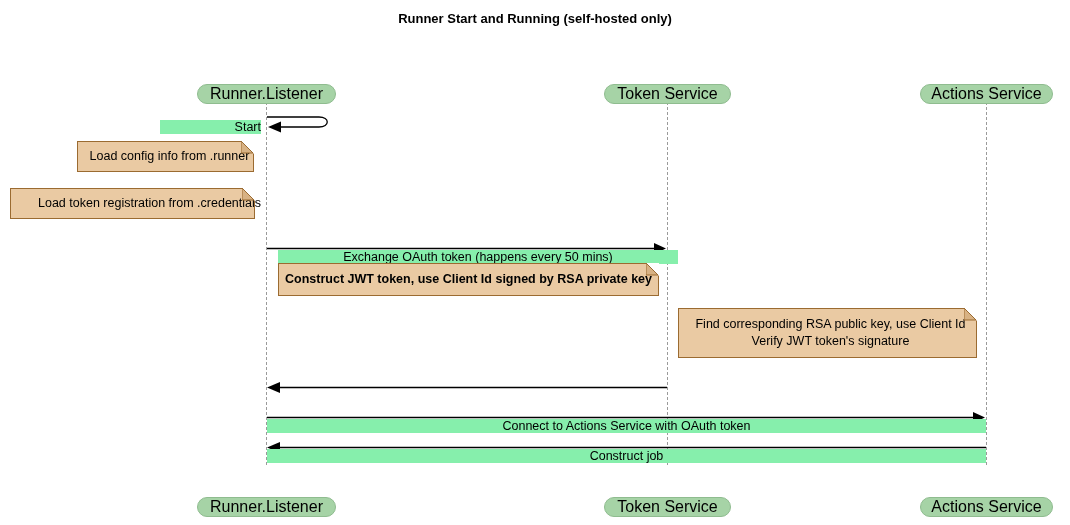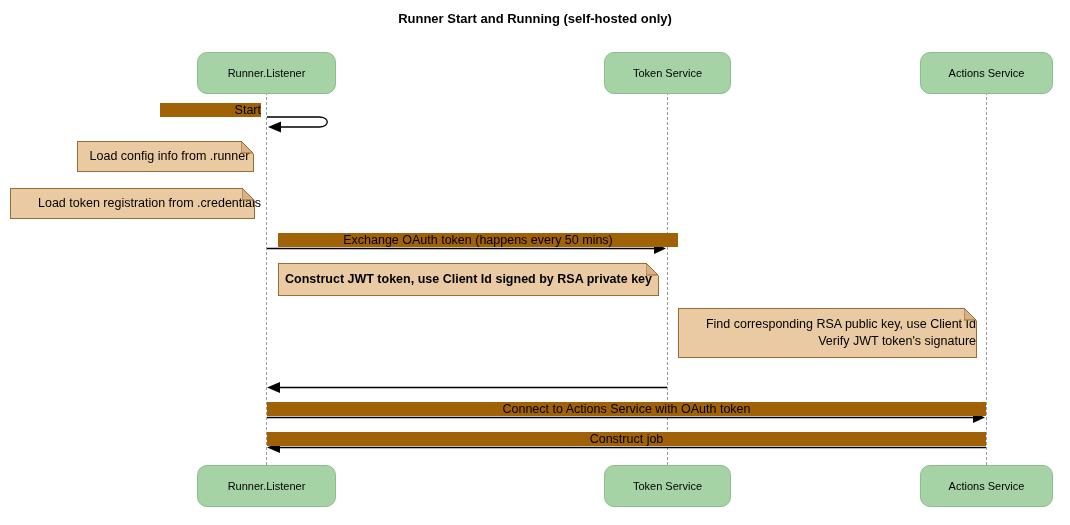--- a/index.html
+++ b/index.html
@@ -8,38 +8,39 @@
     font-family:"Liberation Sans", sans-serif; color:#000; overflow:hidden;
   }
   .title {
     position:absolute; left:0; top:11px; width:1070px; text-align:center;
     font-size:13px; font-weight:bold;
   }
   .lifeline {
     position:absolute; width:0; border-left:1px dashed #9a9a9a; top:87px; height:378px; z-index:0;
   }
   .participant {
-    position:absolute; height:42px; border-radius:10px; z-index:3;
+    position:absolute; height:20px; border-radius:10px; z-index:3;
     background:#a6d3a6; border:1px solid #8fbc8f; box-sizing:border-box;
     display:flex; align-items:center; justify-content:center;
-    font-size:11px;
+    font-size:16px;
+    margin-top:32px;
   }
   .arrow-layer { position:absolute; left:0; top:0; z-index:1; }
   .msg-label {
     position:absolute; z-index:2; font-size:12.5px; text-align:center;
-    background:#a16207; white-space:nowrap; line-height:14px;
+    background:#86efac; white-space:nowrap; line-height:14px;margin-top:17px;
   }
   .msg-label.right { text-align:right; }
   .note {
     position:absolute; z-index:3; background:#eacaa3; border:1px solid #9b6b31;
     box-sizing:border-box; font-size:12.5px;
     display:flex; flex-direction:column; justify-content:center;
   }
   .note.center { align-items:center; text-align:center; }
-  .note.left { align-items:flex-end; text-align:left; padding-left:6px; }
+  .note.left { align-items:center; text-align:left; padding-left:6px; }
   .note .nline { line-height:17px; white-space:nowrap; }
   .note-fold { position:absolute; top:-1px; right:-1px; }
 </style>
 </head>
 <body>
 
 <div class="stage">
 
   <div class="title">Runner Start and Running (self-hosted only)</div>
 

